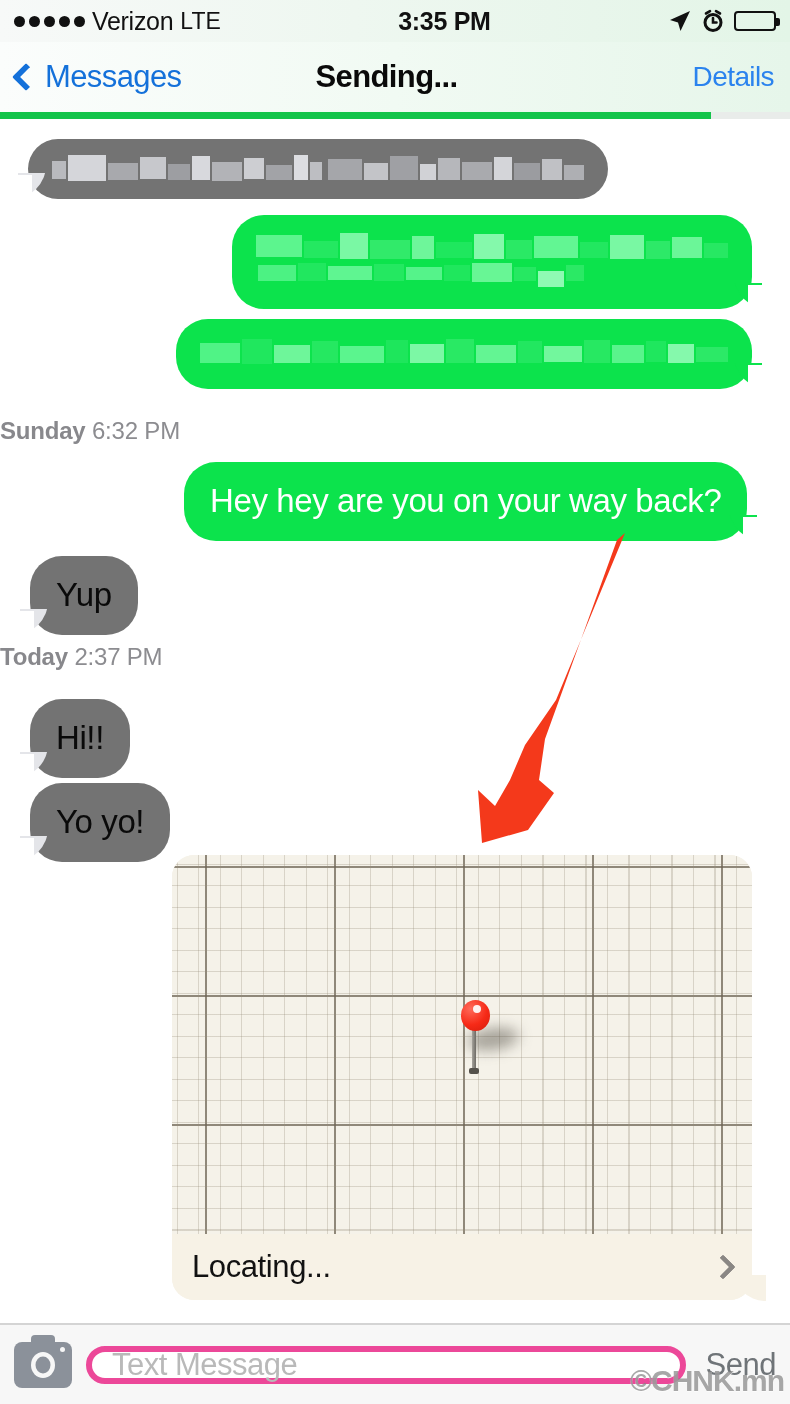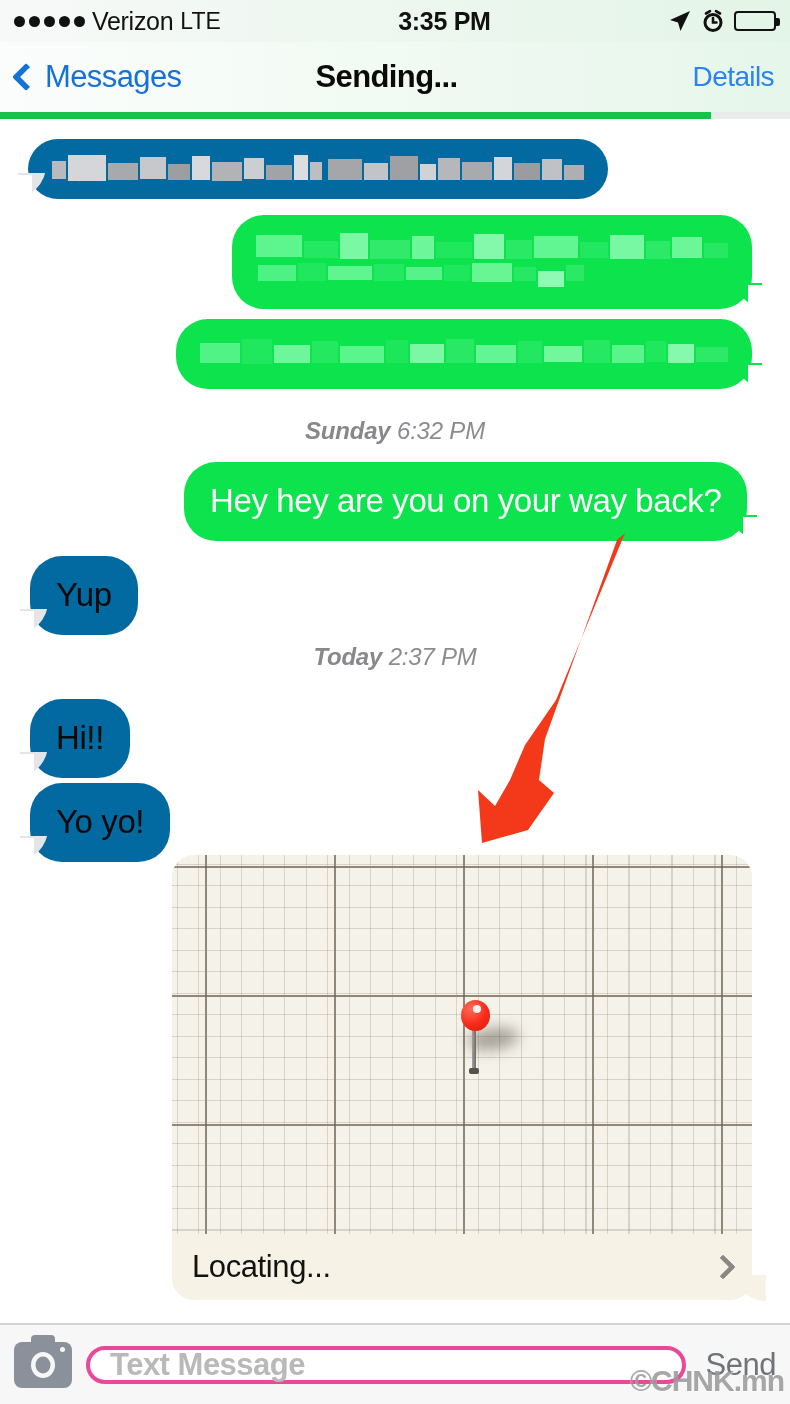--- a/index.html
+++ b/index.html
@@ -44,38 +44,38 @@
   .progress-track{
     position:absolute; top:112px; left:0; width:790px; height:7px; background:#e9ecea;
   }
   .progress-fill{ height:100%; background:#13c44a; }
 
   
   .thread{ position:absolute; top:119px; left:0; width:790px; height:1204px; background:#fff; }
 
   .row{ position:absolute; display:flex; }
   .bubble{ position:relative; border-radius:32px; padding:20px 26px; max-width:600px; }
-  .bubble-in{ background:#0369a1; color:#0a0a0a; }
+  .bubble-in{ background:#737373; color:#0a0a0a; }
   .bubble-out{ background:#0ce34c; color:#ffffff; }
   .btext{ font-size:33px; line-height:1.18; letter-spacing:-0.4px; white-space:nowrap;}
 
   
   .tail-in{ position:absolute; left:-10px; bottom:0px; width:28px; height:26px; overflow:hidden;}
   .tail-in::before{ content:""; position:absolute; right:0; bottom:0; width:34px;height:34px;border-radius:0 0 34px 0; background:#e4e5e9;}
   .tail-in::after{ content:""; position:absolute; left:-10px; bottom:-6px; width:24px;height:30px;border-radius:0 0 0 26px; background:#fff;}
   .tail-out{ position:absolute; right:-10px; bottom:0px; width:28px; height:26px; overflow:hidden;}
   .tail-out::before{ content:""; position:absolute; left:0; bottom:0; width:34px;height:34px;border-radius:0 0 0 34px; background:#0ce34c;}
   .tail-out::after{ content:""; position:absolute; right:-10px; bottom:-6px; width:24px;height:30px;border-radius:0 0 26px 0; background:#fff;}
 
   
   .censor{ display:block; position:relative; overflow:hidden; }
   .censor i{ position:absolute; display:block; }
 
   
-  .stamp{ position:absolute; width:790px; text-align:center; font-size:24px; color:#8c8c90; letter-spacing:-0.2px;font-style:italic;}
+  .stamp{ position:absolute; width:790px; text-align:left; font-size:24px; color:#8c8c90; letter-spacing:-0.2px;}
   .stamp b{ font-weight:bold; color:#88888c; }
 
   
   .map-card{
     position:absolute; left:172px; top:736px; width:580px; height:445px;
     border-radius:22px; overflow:hidden; background:#f4f1e8;
   }
   .map-grid{ position:absolute; inset:0 0 66px 0; background:
       repeating-linear-gradient(to right, rgba(150,140,120,.30) 0 1px, transparent 1px 21.5px),
       repeating-linear-gradient(to bottom, rgba(150,140,120,.30) 0 1px, transparent 1px 21.5px),
@@ -107,22 +107,22 @@
   .input-bar{
     position:absolute; bottom:0; left:0; width:790px; height:81px;
     background:#f7f7f7; border-top:2px solid #d4d4d4;
     display:flex; align-items:center; padding:0 14px; gap:14px;
   }
   .camera{ width:58px;height:46px;border-radius:8px;background:#8b919a;position:relative;flex:0 0 auto;cursor:pointer;}
   .camera::before{ content:""; position:absolute; left:17px; top:-7px; width:24px;height:12px;border-radius:4px 4px 0 0;background:#8b919a;}
   .cam-lens{ position:absolute; left:50%; top:50%; transform:translate(-50%,-50%); width:24px;height:26px;border-radius:50%;background:#f7f7f7;}
   .cam-lens::after{ content:""; position:absolute; left:50%;top:50%;transform:translate(-50%,-50%); width:15px;height:17px;border-radius:50%;background:#8b919a;}
   .cam-flash{ position:absolute; right:7px; top:5px; width:5px;height:5px;border-radius:50%;background:#f7f7f7;}
-  .msg-field{ flex:1 1 auto; height:38px; border:4px solid #ec4899; border-radius:27px; background:#fff;
-    display:flex; align-items:center; padding:0 20px; cursor:text;font-weight:bold;}
+  .msg-field{ flex:1 1 auto; height:38px; border:6px solid #ec4899; border-radius:27px; background:#fff;
+    display:flex; align-items:center; padding:0 20px; cursor:text;}
   .msg-field span{ font-size:31px; color:#b9b9b9; letter-spacing:-0.5px;}
   .send-btn{ flex:0 0 auto; font-size:31px; color:#6f7478; letter-spacing:-0.5px; padding-left:6px; cursor:pointer;}
 
   
   .watermark{ position:absolute; right:6px; bottom:6px; font-size:30px; font-weight:bold;
     color:rgba(130,130,130,.70); letter-spacing:-1px; font-family:"Liberation Sans", sans-serif;
     text-shadow:0 1px 0 rgba(255,255,255,.6);}
 </style>
 </head>
 <body>

